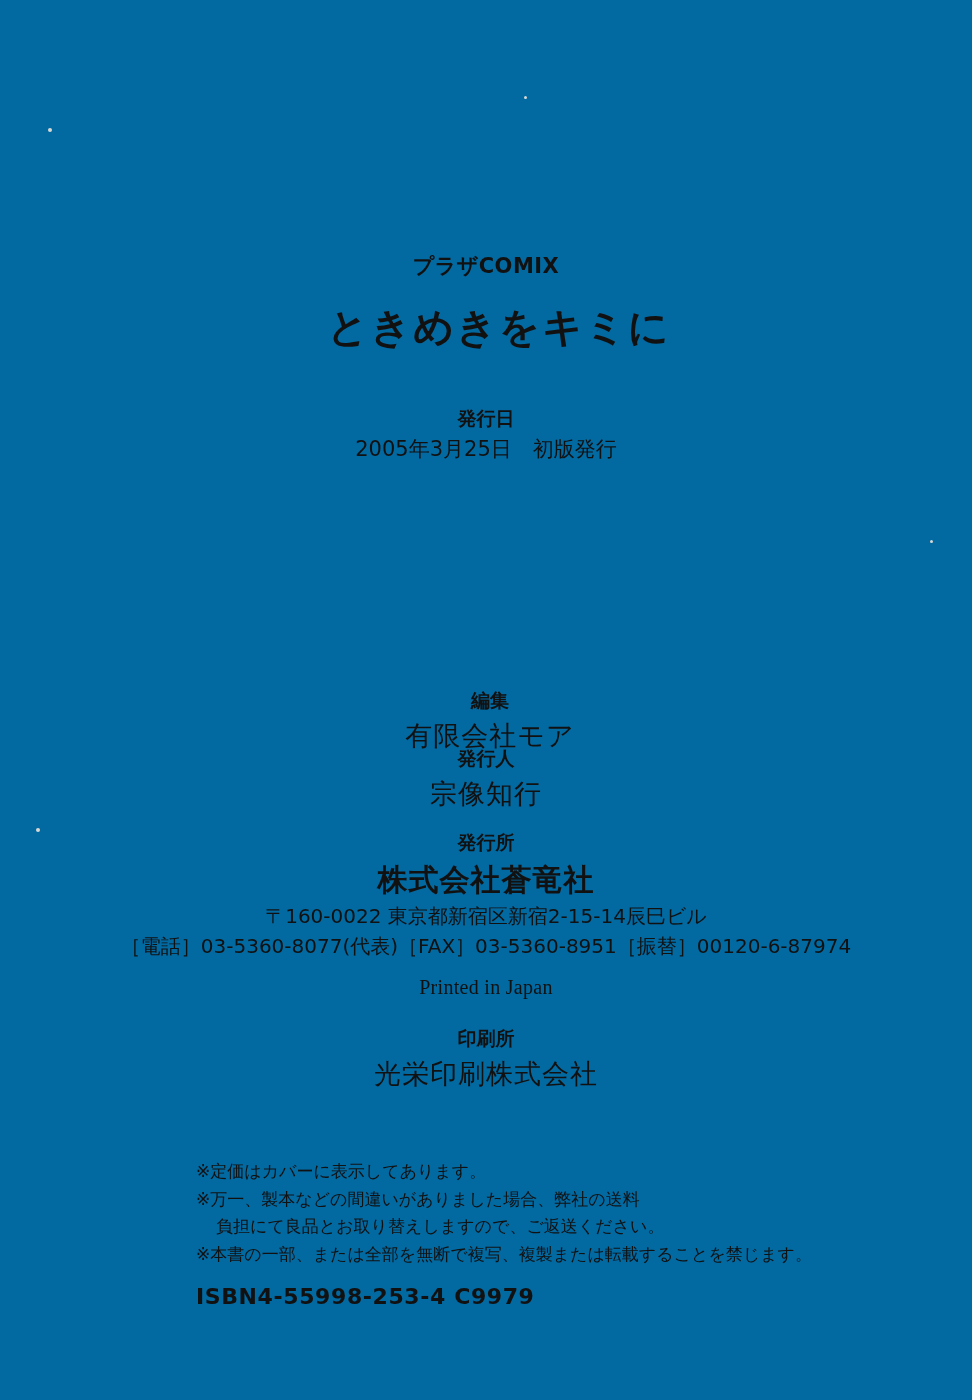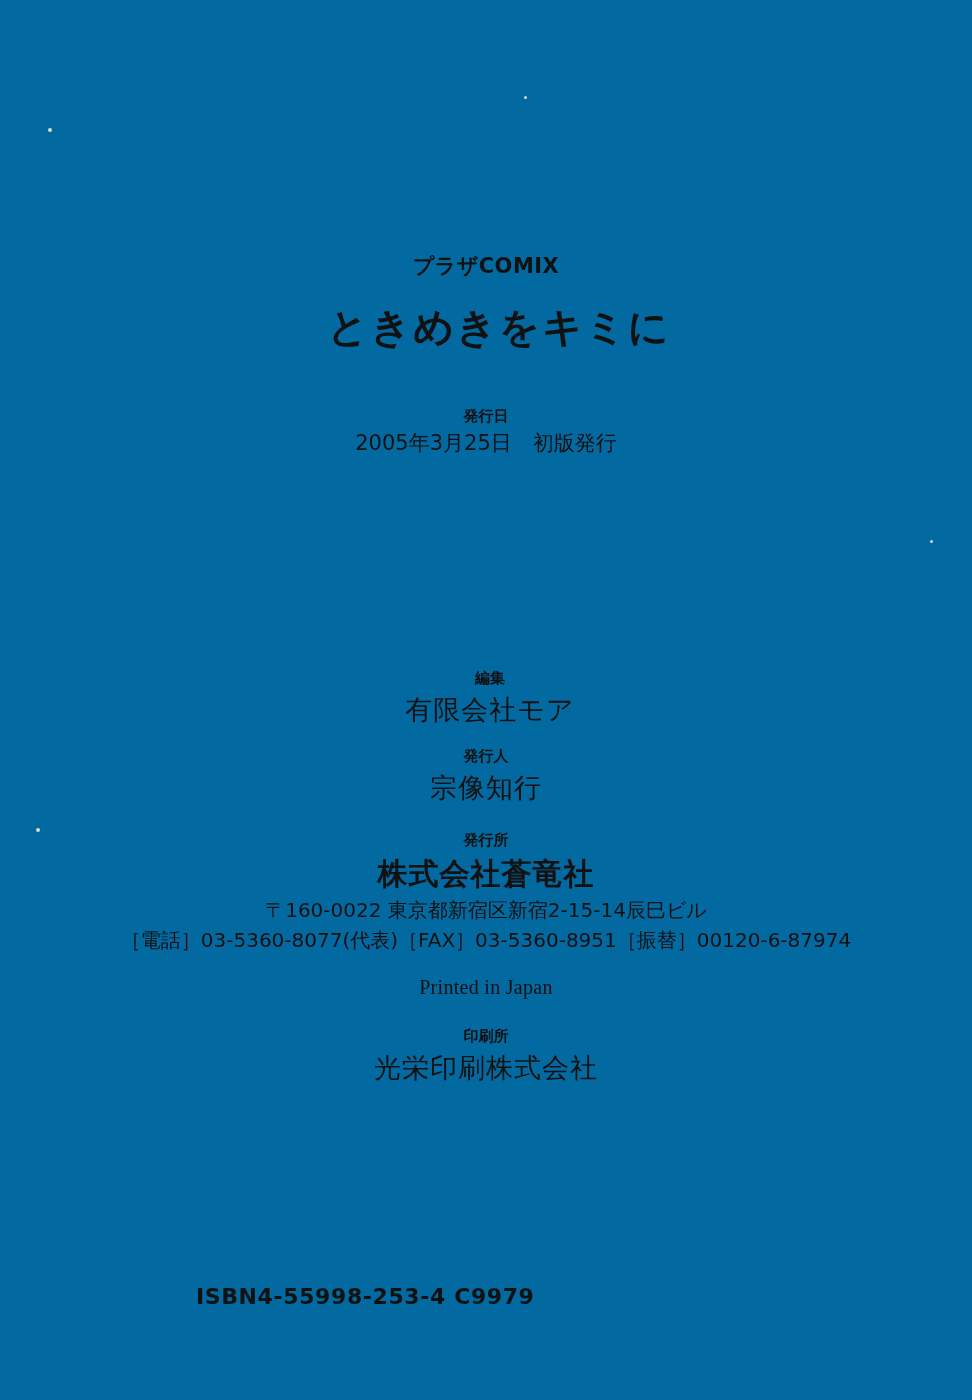--- a/index.html
+++ b/index.html
@@ -44,21 +44,21 @@
     padding-left: 26px;
   }
 
   
   .field {
     position: absolute;
     left: 0; right: 0;
     text-align: center;
   }
   .field .label {
-    font-size: 15px;
+    font-size: 19px;
     font-weight: bold;
     font-family: "DejaVu Sans", sans-serif;
     line-height: 1.35;
   }
   .field .value {
     font-size: 21px;
     font-family: "DejaVu Sans", sans-serif;
     line-height: 1.4;
     margin-top: 3px;
   }
@@ -79,21 +79,21 @@
   }
   .field .line {
     font-size: 20px;
     font-family: "DejaVu Sans", sans-serif;
     line-height: 1.5;
   }
 
   
   #pub-date   { top: 406px; }
   #author     { top: 516px; }
-  #editor     { top: 668px; margin-left: 8px; }
+  #editor     { top: 688px; margin-left: 8px; }
   #publisher-person { top: 746px; }
   #publisher  { top: 830px; }
   #printed-in { top: 976px; }
   #printer    { top: 1026px; }
 
   .printed-in-text {
     font-family: "Liberation Serif", serif;
     font-size: 20px;
     letter-spacing: 0.3px;
   }
@@ -169,16 +169,22 @@
 
   <div class="field" id="printer">
     <div class="label">印刷所</div>
     <div class="value big">光栄印刷株式会社</div>
   </div>
 
   <div class="field" id="printed-in">
     <div class="printed-in-text">Printed in Japan</div>
   </div>
 
+  <div class="notes">
+    <div class="note-line">※定価はカバーに表示してあります。</div>
+    <div class="note-line">※万一、製本などの間違いがありました場合、弊社の送料</div>
+    <div class="note-line indent">負担にて良品とお取り替えしますので、ご返送ください。</div>
+    <div class="note-line">※本書の一部、または全部を無断で複写、複製または転載することを禁じます。</div>
+  </div>
 
   <div class="isbn">ISBN4-55998-253-4 C9979</div>
 
 </div>
 
 </body></html>

